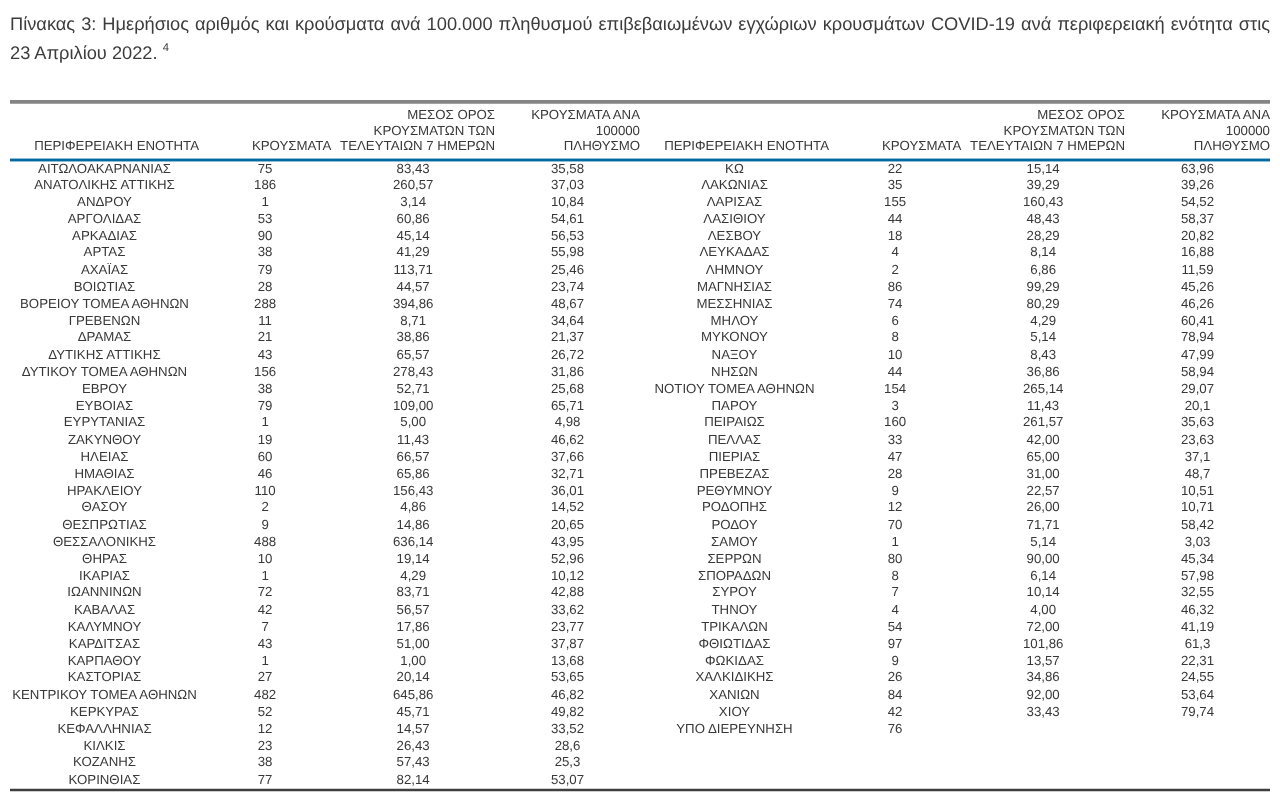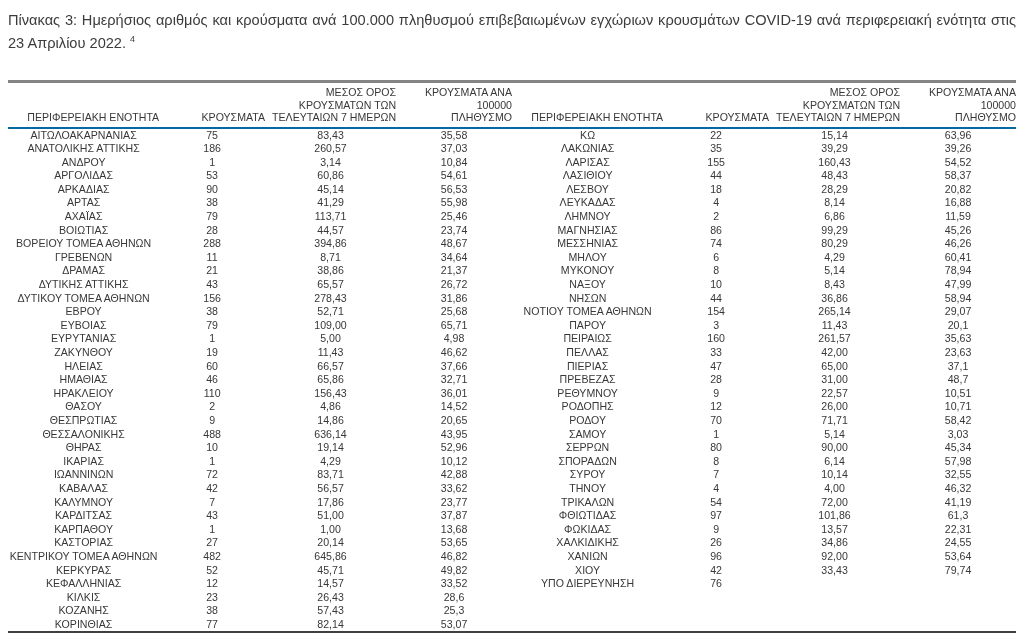--- a/index.html
+++ b/index.html
@@ -513,21 +513,21 @@
             <td>22,31</td>
           </tr>
           <tr>
             <td>ΧΑΛΚΙΔΙΚΗΣ</td>
             <td>26</td>
             <td>34,86</td>
             <td>24,55</td>
           </tr>
           <tr>
             <td>ΧΑΝΙΩΝ</td>
-            <td>96</td>
+            <td>84</td>
             <td>92,00</td>
             <td>53,64</td>
           </tr>
           <tr>
             <td>ΧΙΟΥ</td>
             <td>42</td>
             <td>33,43</td>
             <td>79,74</td>
           </tr>
           <tr>

